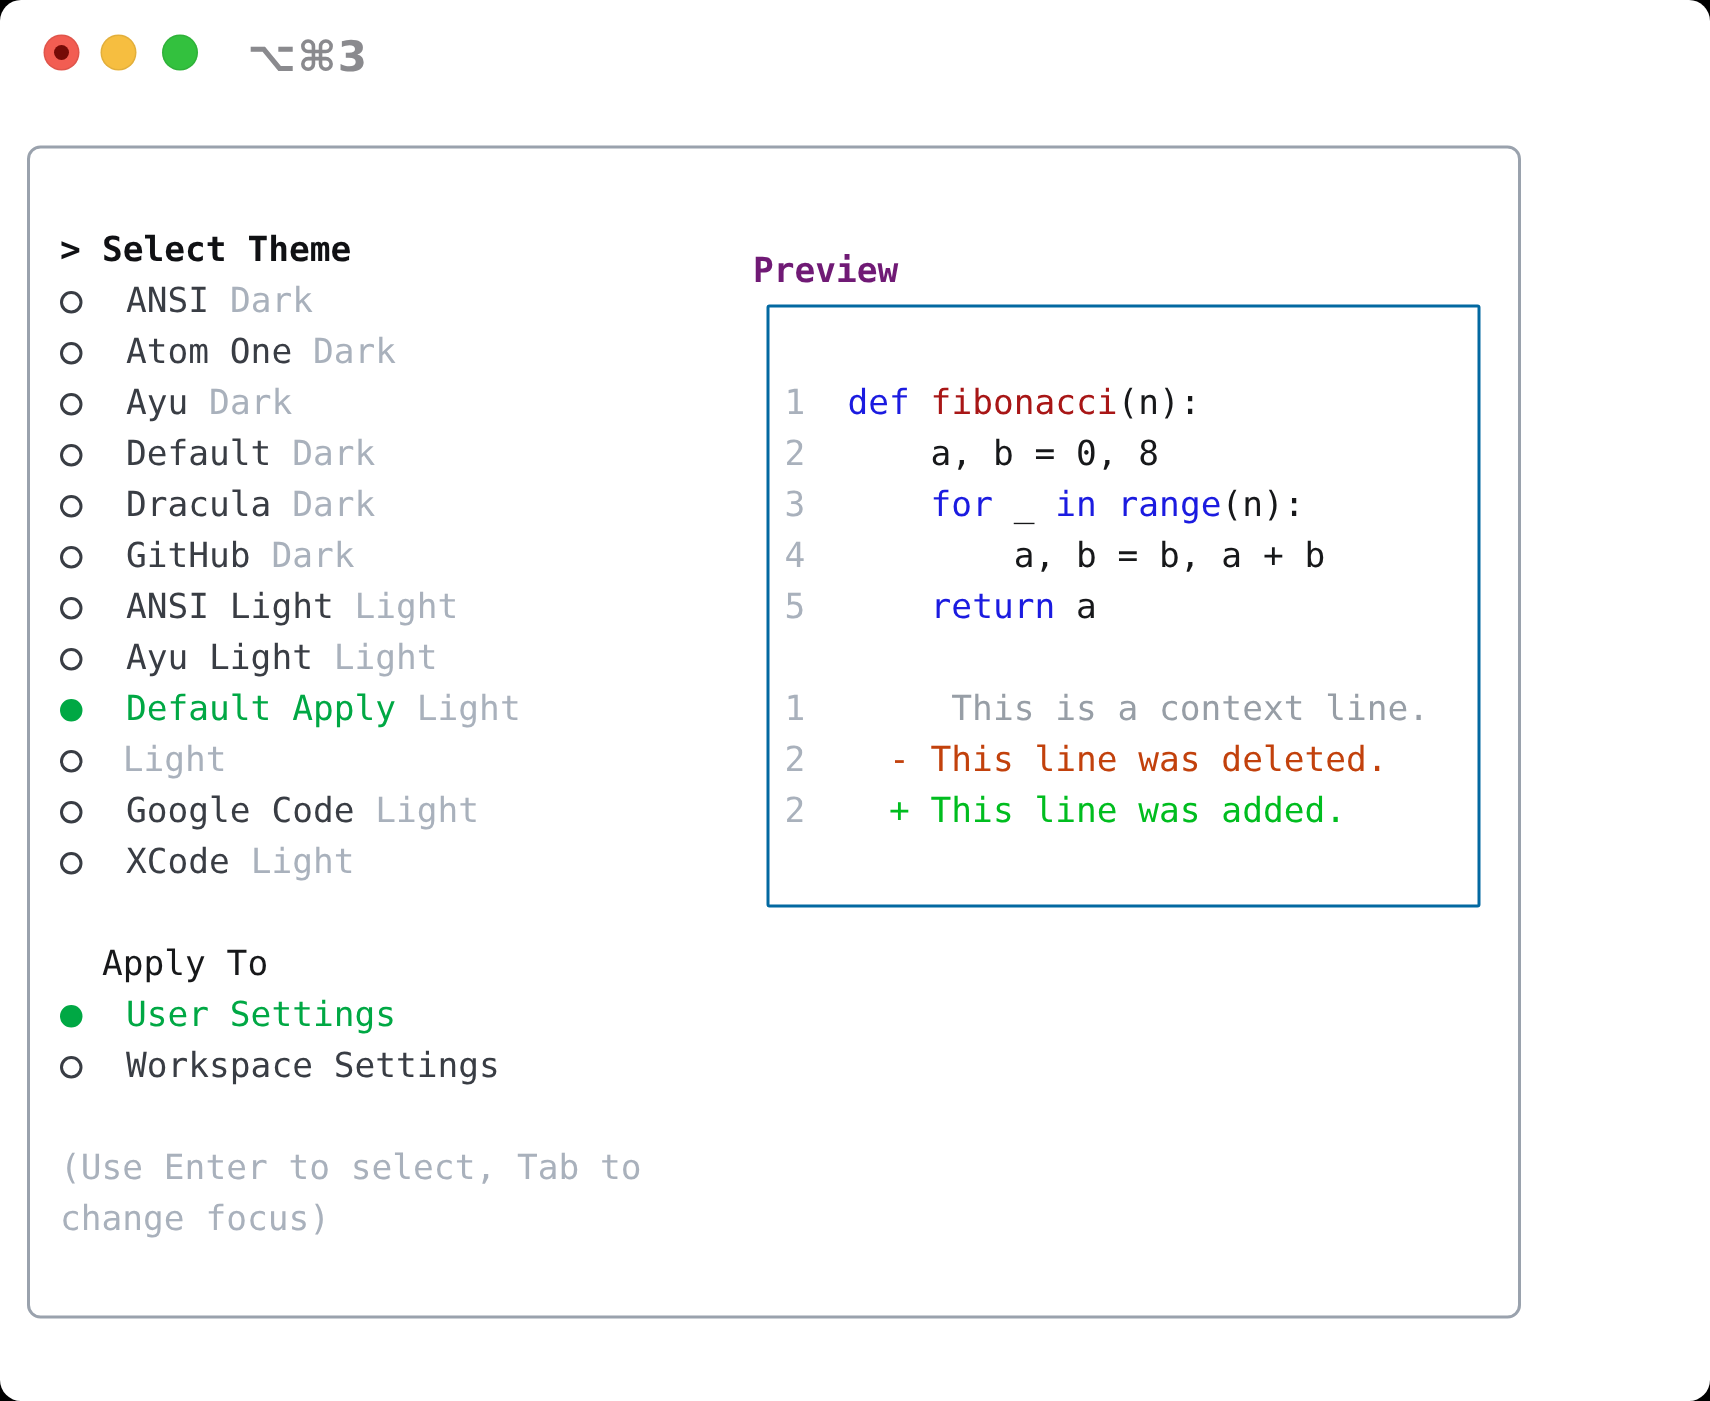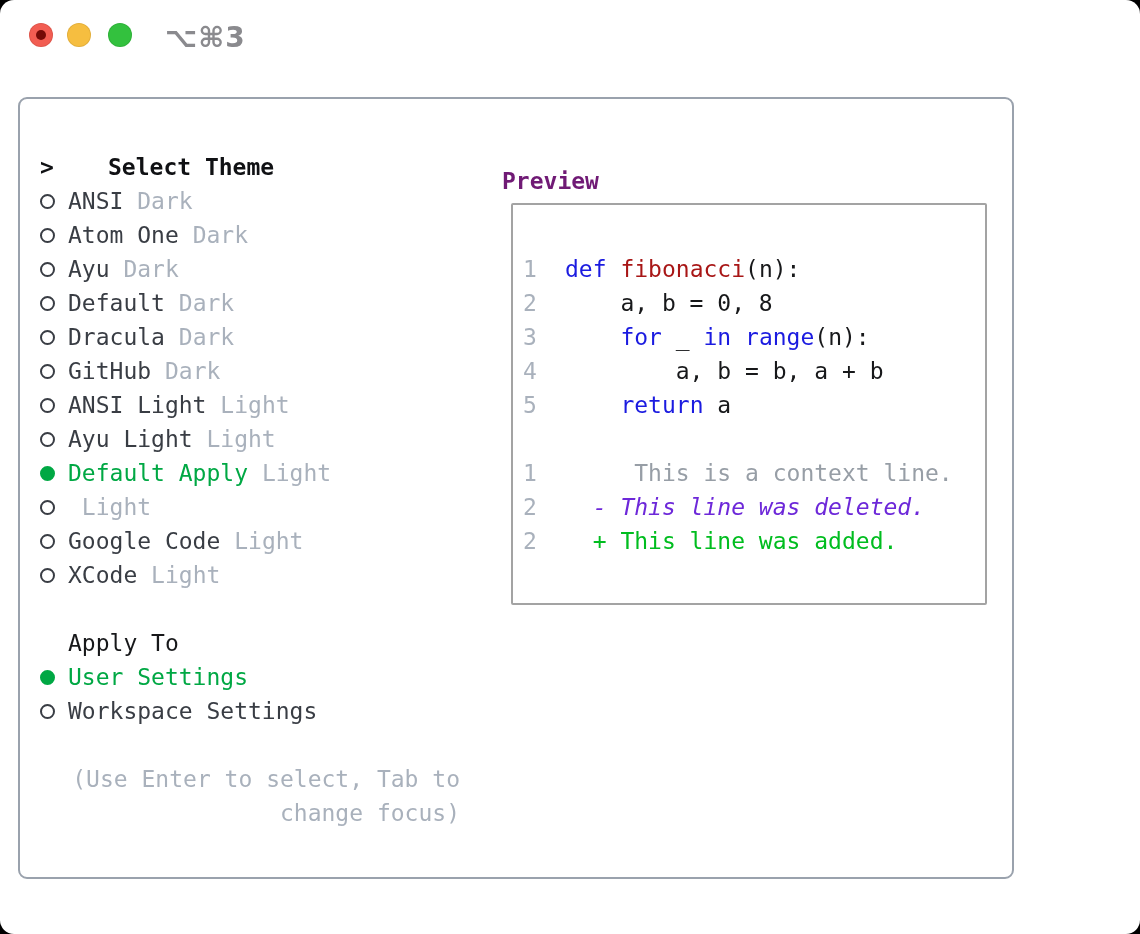--- a/index.html
+++ b/index.html
@@ -27,45 +27,45 @@
   }
   
   .panel {
     position:absolute; left:18px; top:97px; width:996px; height:782px;
     border:2px solid #9aa2ad; border-radius:9px; box-sizing:border-box;
     background:#fff;
   }
   .row { display:flex; align-items:center; height:34px; white-space:pre; }
   .bullet-col { display:inline-flex; align-items:center; width:28px; flex:0 0 28px; }
   .prompt { font-weight:bold; color:#101114; }
-  .hdr { font-weight:bold; color:#101114;margin-left:40px; }
+  .hdr { font-weight:bold; color:#101114; }
   .radio {
     width:11px; height:11px; border-radius:50%;
     border:2px solid #393d44; background:transparent; display:inline-block;
   }
   .radio.sel { border-color:#00a844; background:#00a844; }
-  .t-name { color:#393d44; }
+  .t-name { color:#393d44;margin-left:16px; }
   .t-name.sel { color:#00a844; }
   .t-variant { color:#a9b1bc; }
   .left-col { position:absolute; left:20px; top:51px; }
-  .hint { color:#a9b1bc; width:420px; white-space:normal; line-height:34px;text-align:right; }
+  .hint { color:#a9b1bc; width:420px; white-space:normal; line-height:34px; }
   
   .preview-title { position:absolute; left:482px; top:65px; height:34px;
                    line-height:34px; font-weight:bold; color:#701a75; }
   .preview-box {
     position:absolute; left:491px; top:104px; width:476px; height:402px;
-    border:2px solid #a3a3a3; border-radius:2px; box-sizing:border-box;
+    border:2px solid #0369a1; border-radius:2px; box-sizing:border-box;
     padding:47px 8px 16px 10px; overflow:hidden; background:#fff;
   }
   .cline { height:34px; line-height:34px; white-space:pre; }
   .ln { display:inline-block; width:42px; color:#a9b1bc; }
   .c-kw  { color:#1b1be0; }
   .c-fn  { color:#a81616; }
   .c-ctx { color:#979ea6; }
-  .c-del { color:#6d28d9;font-style:italic; }
+  .c-del { color:#c2410c; }
   .c-add { color:#00bd1f; }
 </style>
 </head>
 <body>
 
 <div class="window">
 
   <div class="titlebar">
     <span class="light close"></span>
     <span class="light min"></span>

